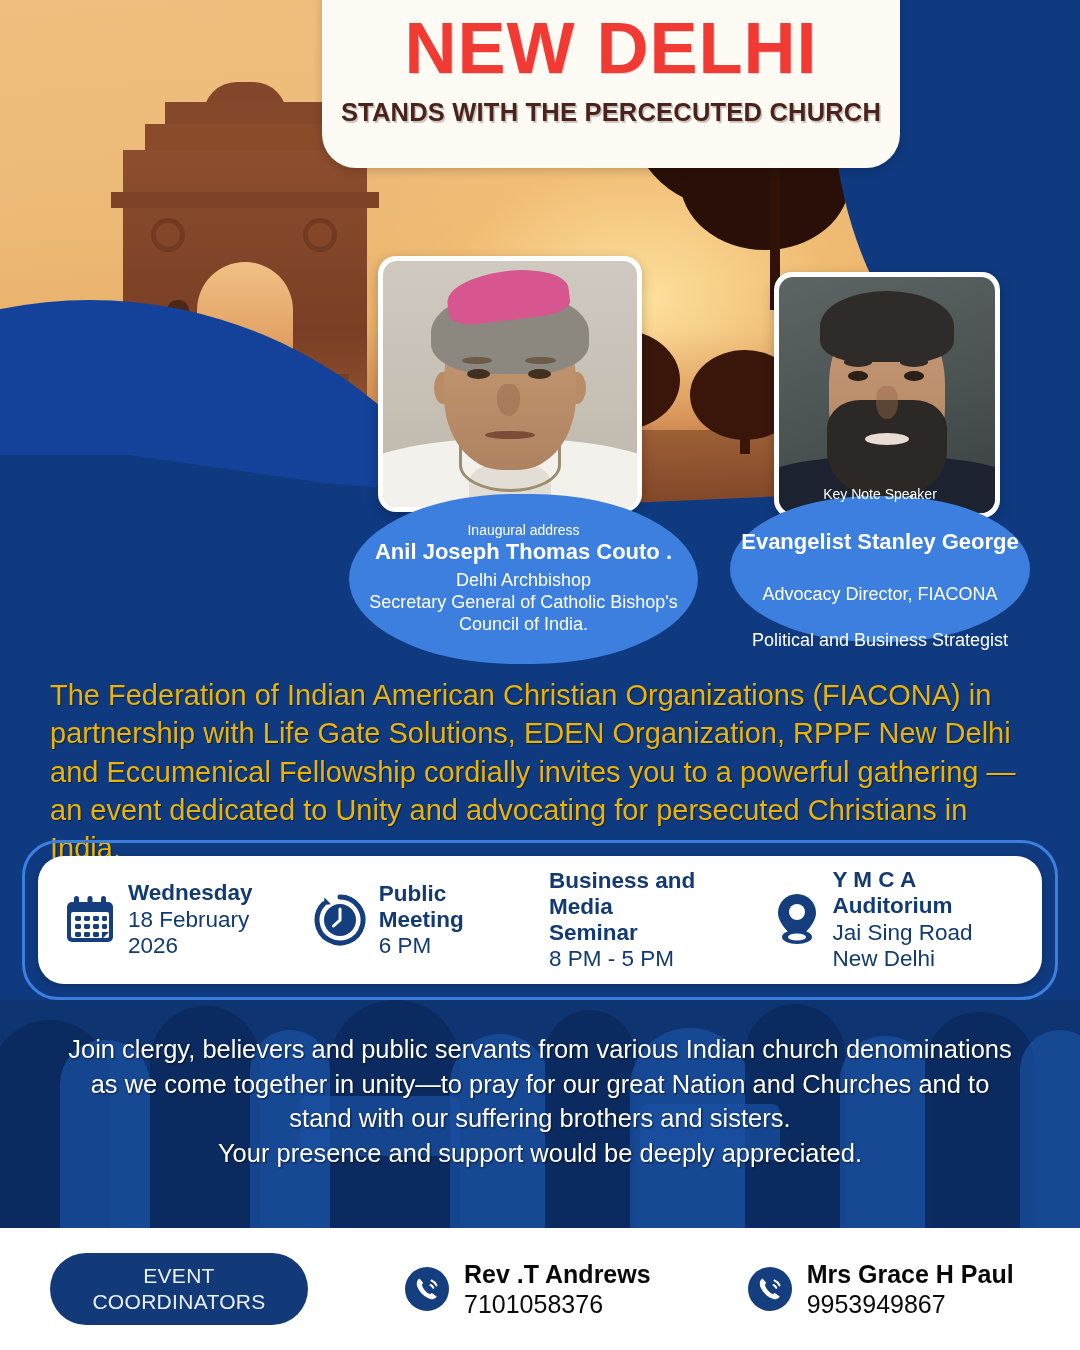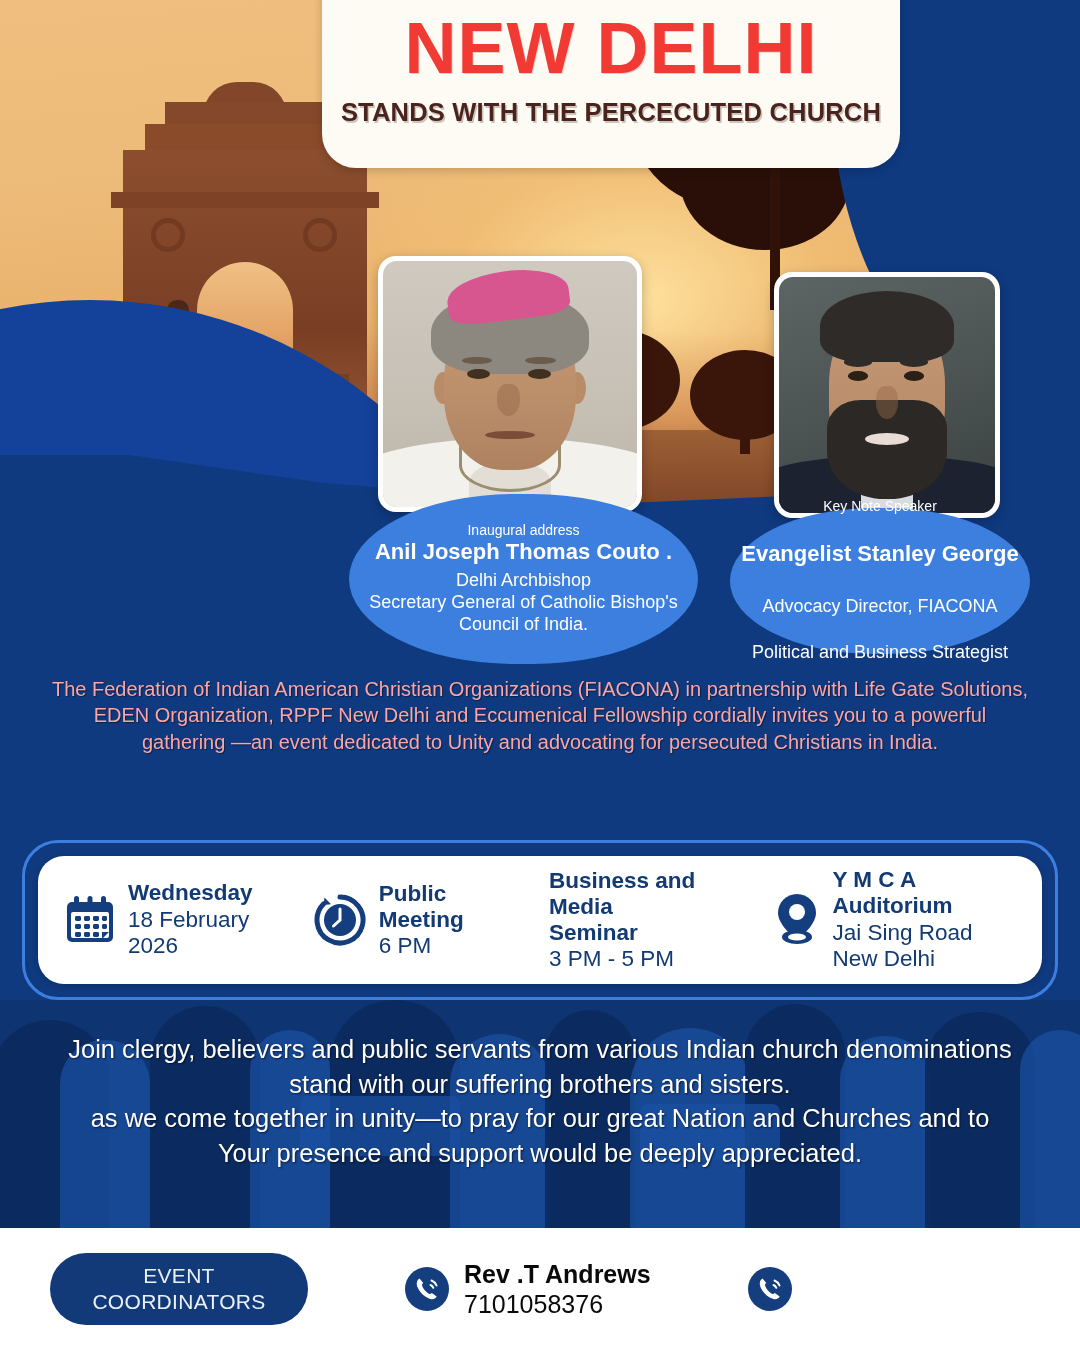--- a/index.html
+++ b/index.html
@@ -245,35 +245,35 @@
     color:#FFFFFF;
     border-radius:50%/50%;
     display:flex; flex-direction:column; justify-content:center; align-items:center;
     line-height:1.22;
   }
   #bubble-bishop{
     left:349px; top:494px; width:349px; height:170px;
     border-radius:175px/90px;
   }
   #bubble-speaker{
-    left:730px; top:508px; width:300px; height:146px;
+    left:730px; top:496px; width:300px; height:146px;
     border-radius:150px/76px;
     gap:24px;
   }
   .bub-role{ font-size:14px; font-weight:400; }
   .bub-name{ font-size:22px; font-weight:bold; margin-top:2px; }
   .bub-name2{ font-size:22px; font-weight:bold; }
   .bub-desc{ font-size:18px; font-weight:400; margin-top:4px; }
   .bub-desc2{ font-size:18px; font-weight:400; }
 
   
   .para-top{
     position:absolute; left:50px; top:676px; width:980px;
-    text-align:center; color:#fca5a5;
-    font-size:20px; line-height:1.32;
+    color:#eab308;
+    font-size:29px; line-height:1.32;
     text-shadow:1px 1px 1px rgba(0,0,0,.45);
     z-index:5;
   }
 
   
   .details-ring{
     position:absolute; left:22px; top:840px; width:1036px; height:160px;
     border:3px solid #3C7FDE;
     border-radius:36px;
     z-index:5;
@@ -496,21 +496,21 @@
       <span class="dtxt">
         <div class="t1">Public Meeting</div>
         <div class="t2">6 PM</div>
       </span>
     </div>
 
     <div class="dcell" style="margin-left:29px;">
       <span class="dtxt">
         <div class="t1">Business and Media</div>
         <div class="t1">Seminar</div>
-        <div class="t2">3 PM - 5 PM</div>
+        <div class="t2">8 PM - 5 PM</div>
       </span>
     </div>
 
     <div class="dcell" style="margin-left:26px;">
       <span class="pin-icon">
         <svg viewBox="0 0 46 56" width="46" height="56" aria-hidden="true">
           <path d="M23 2 C12.5 2 4 10.4 4 20.8 C4 34 23 48 23 48 C23 48 42 34 42 20.8 C42 10.4 33.5 2 23 2 Z" fill="#143E7E"></path>
           <circle cx="23" cy="20" r="8" fill="#FFFFFF"></circle>
           <ellipse cx="23" cy="45" rx="15" ry="7" fill="#143E7E"></ellipse>
           <ellipse cx="23" cy="45" rx="9" ry="3.6" fill="#FFFFFF"></ellipse>
@@ -537,22 +537,22 @@
     <div class="silh dark" style="left:745px;top:4px;width:100px;height:224px;border-radius:50px 50px 0 0;"></div>
     <div class="silh" style="left:840px;top:36px;width:90px;height:192px;border-radius:44px 44px 0 0;"></div>
     <div class="silh dark" style="left:925px;top:12px;width:110px;height:216px;border-radius:54px 54px 0 0;"></div>
     <div class="silh" style="left:1020px;top:30px;width:80px;height:198px;border-radius:40px 40px 0 0;"></div>
     <div class="silh" style="left:300px;top:96px;width:160px;height:60px;border-radius:8px;"></div>
     <div class="silh" style="left:640px;top:104px;width:140px;height:56px;border-radius:8px;"></div>
   </div>
 
   <div class="para-bottom">
     <div>Join clergy, believers and public servants from various Indian church denominations</div>
+    <div>as we come together in unity—to pray for our great Nation and Churches  and to</div>
     <div>stand with our suffering brothers and sisters.</div>
-    <div>as we come together in unity—to pray for our great Nation and Churches  and to</div>
     <div>Your presence and support would be deeply appreciated.</div>
   </div>
 
   <div class="footer">
     <div class="coord-pill">
       <span>EVENT</span>
       <span>COORDINATORS</span>
     </div>
 
     <div class="contact">
@@ -572,16 +572,20 @@
 
     <div class="contact">
       <span class="phone-icon">
         <svg viewBox="0 0 46 46" width="46" height="46" aria-hidden="true">
           <circle cx="23" cy="23" r="22" fill="#143E7E"></circle>
           <path d="M15.5 12.5 c-2.8 1.6 -3.6 5.6 -1.6 9.6 c2.6 5.3 7.6 9.6 12.4 10.8 c3.2 .8 5.6 -.3 6.4 -2.3 l-4.9 -3.6 c-1 1.1 -2.2 1.3 -3.4 .5 c-2.6 -1.7 -5.1 -4.6 -6.1 -7.3 c-.5 -1.4 -.1 -2.4 1 -3.1 Z" fill="#FFFFFF"></path>
           <path d="M27.5 14.5 a9 9 0 0 1 5 5" stroke="#FFFFFF" stroke-width="2" fill="none" stroke-linecap="round"></path>
           <path d="M26.5 19 a5 5 0 0 1 2.8 2.8" stroke="#FFFFFF" stroke-width="2" fill="none" stroke-linecap="round"></path>
         </svg>
       </span>
+      <span>
+        <div class="cname">Mrs Grace H Paul</div>
+        <div class="cnum">9953949867</div>
+      </span>
     </div>
   </div>
 
 </div>
 
 </body></html>

